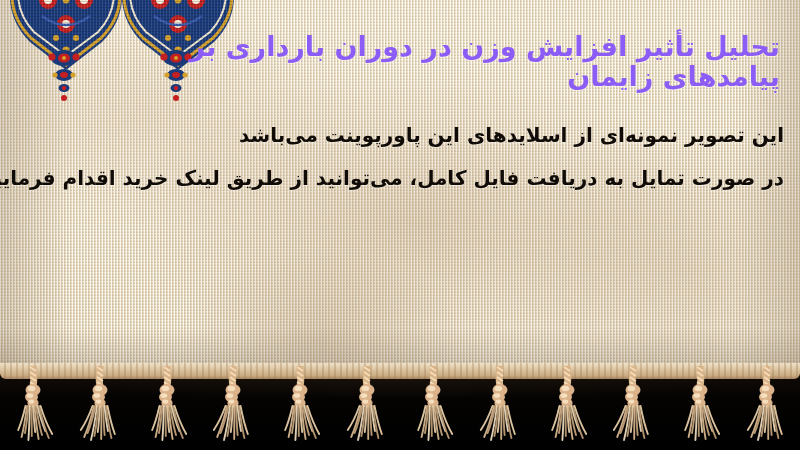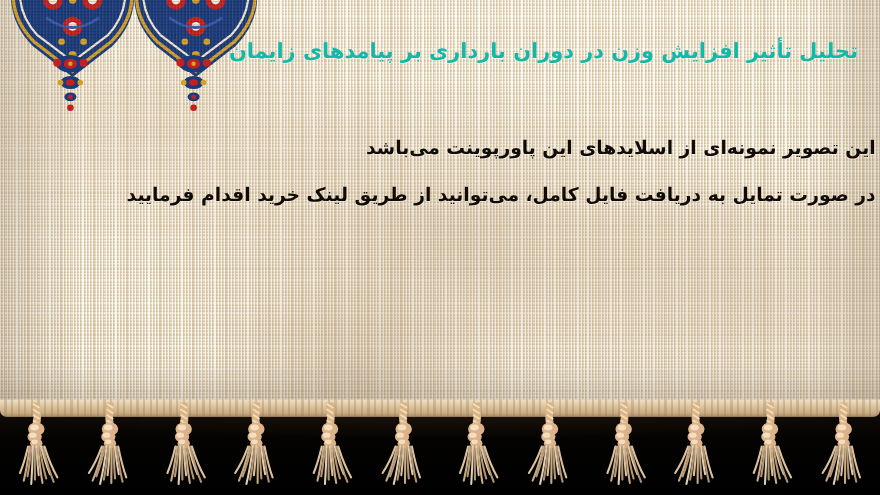--- a/index.html
+++ b/index.html
@@ -48,27 +48,27 @@
   .med-b{left:118px;}
   .pendant{position:absolute;}
   .pend-a{left:44px;top:48px;}
   .pend-b{left:156px;top:48px;}
 
   
   #textlayer{position:absolute;left:0;top:0;width:800px;height:381px;}
   .rtl{direction:rtl;text-align:right;unicode-bidi:bidi-override;}
   #title{
     position:absolute;right:20px;top:32px;width:656px;
-    font-size:19px;line-height:30px;color:#14b8a6;
+    font-size:27px;line-height:30px;color:#8b5cf6;
     font-weight:700;letter-spacing:0px;
     text-shadow:0 1px 0 rgba(255,250,238,0.55);
   }
   #body{
-    position:absolute;right:4px;top:114px;width:760px;
-    font-size:17px;line-height:43px;color:#100b07;
+    position:absolute;right:16px;top:114px;width:760px;
+    font-size:20px;line-height:43px;color:#100b07;
     font-weight:700;
     text-shadow:0 1px 0 rgba(255,250,238,0.50);
     margin-left:10px;
   }
   #body .ln{display:block;white-space:nowrap;}
 
   
   #blackband{
     position:absolute;left:0;top:370px;width:800px;height:80px;
     background:

